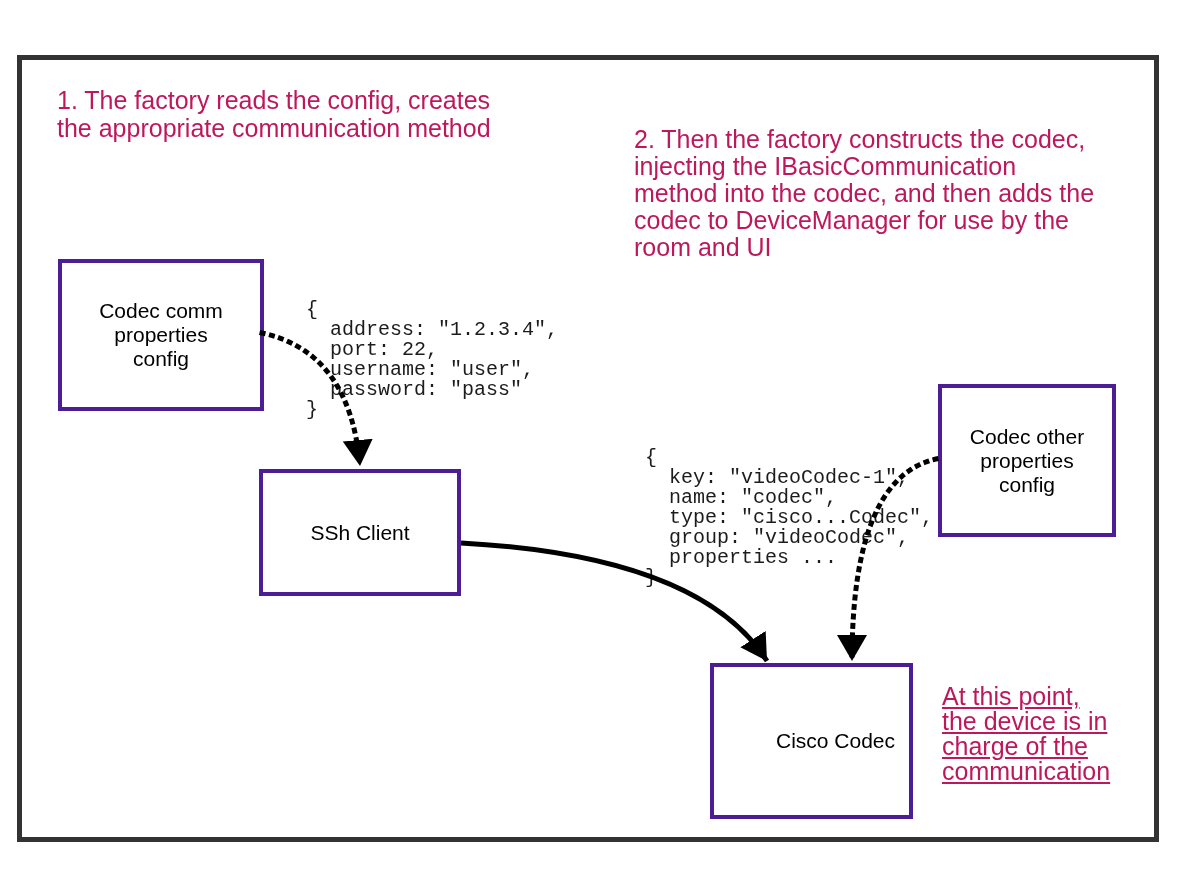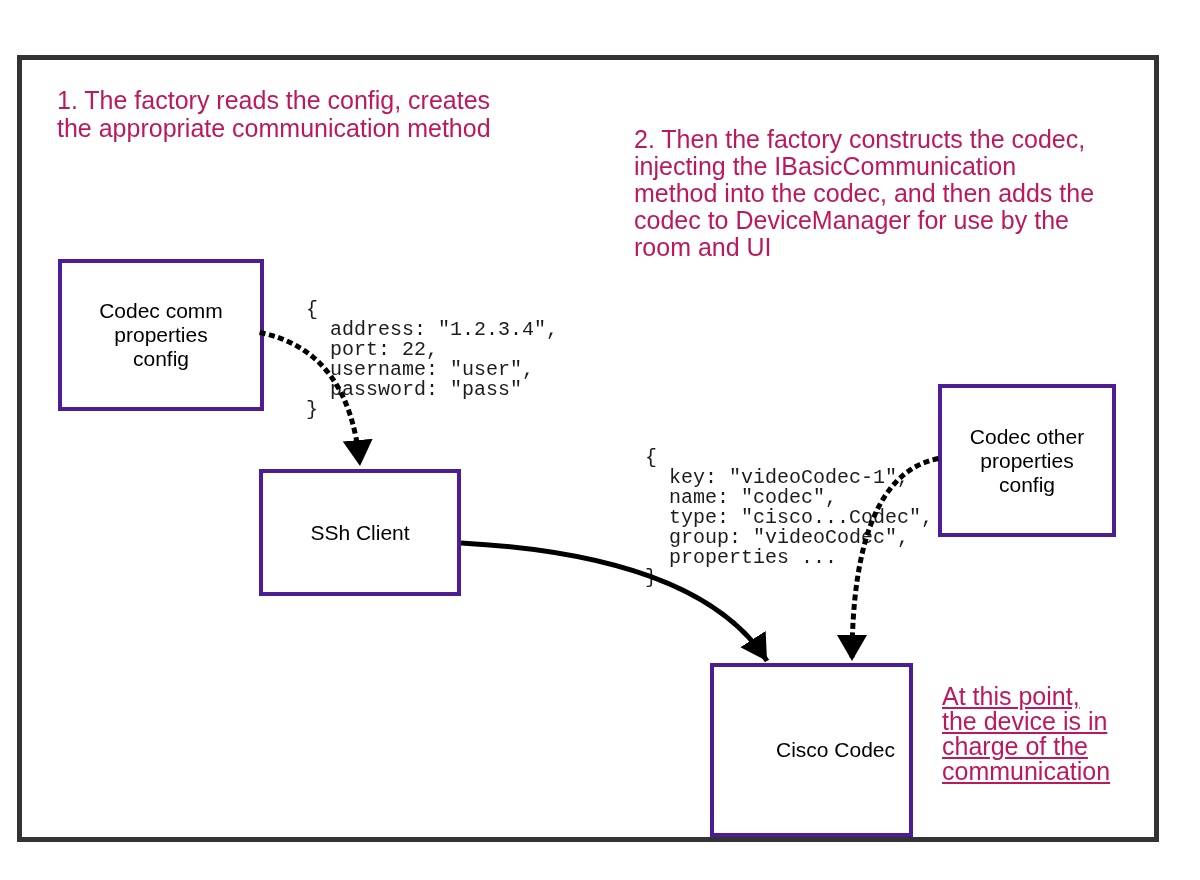--- a/index.html
+++ b/index.html
@@ -46,21 +46,21 @@
   }
   .box .label {
     font-size: 21px;
     line-height: 24px;
     text-align: center;
     white-space: pre-line;
   }
   #box-comm-config  { left: 58px;  top: 259px; width: 206px; height: 152px; }
   #box-ssh-client   { left: 259px; top: 469px; width: 202px; height: 127px; }
   #box-other-config { left: 938px; top: 384px; width: 178px; height: 153px; }
-  #box-cisco-codec  { left: 710px; top: 663px; width: 203px; height: 174px; padding-left: 48px; }
+  #box-cisco-codec  { left: 710px; top: 663px; width: 203px; height: 156px; padding-left: 48px; }
   .code {
     position: absolute;
     font-family: "Liberation Mono", monospace;
     font-size: 20px;
     line-height: 20px;
     white-space: pre;
     color: #1c1c1c;
   }
   #code-comm  { left: 306px; top: 300px; }
   #code-codec { left: 645px; top: 448px; }

